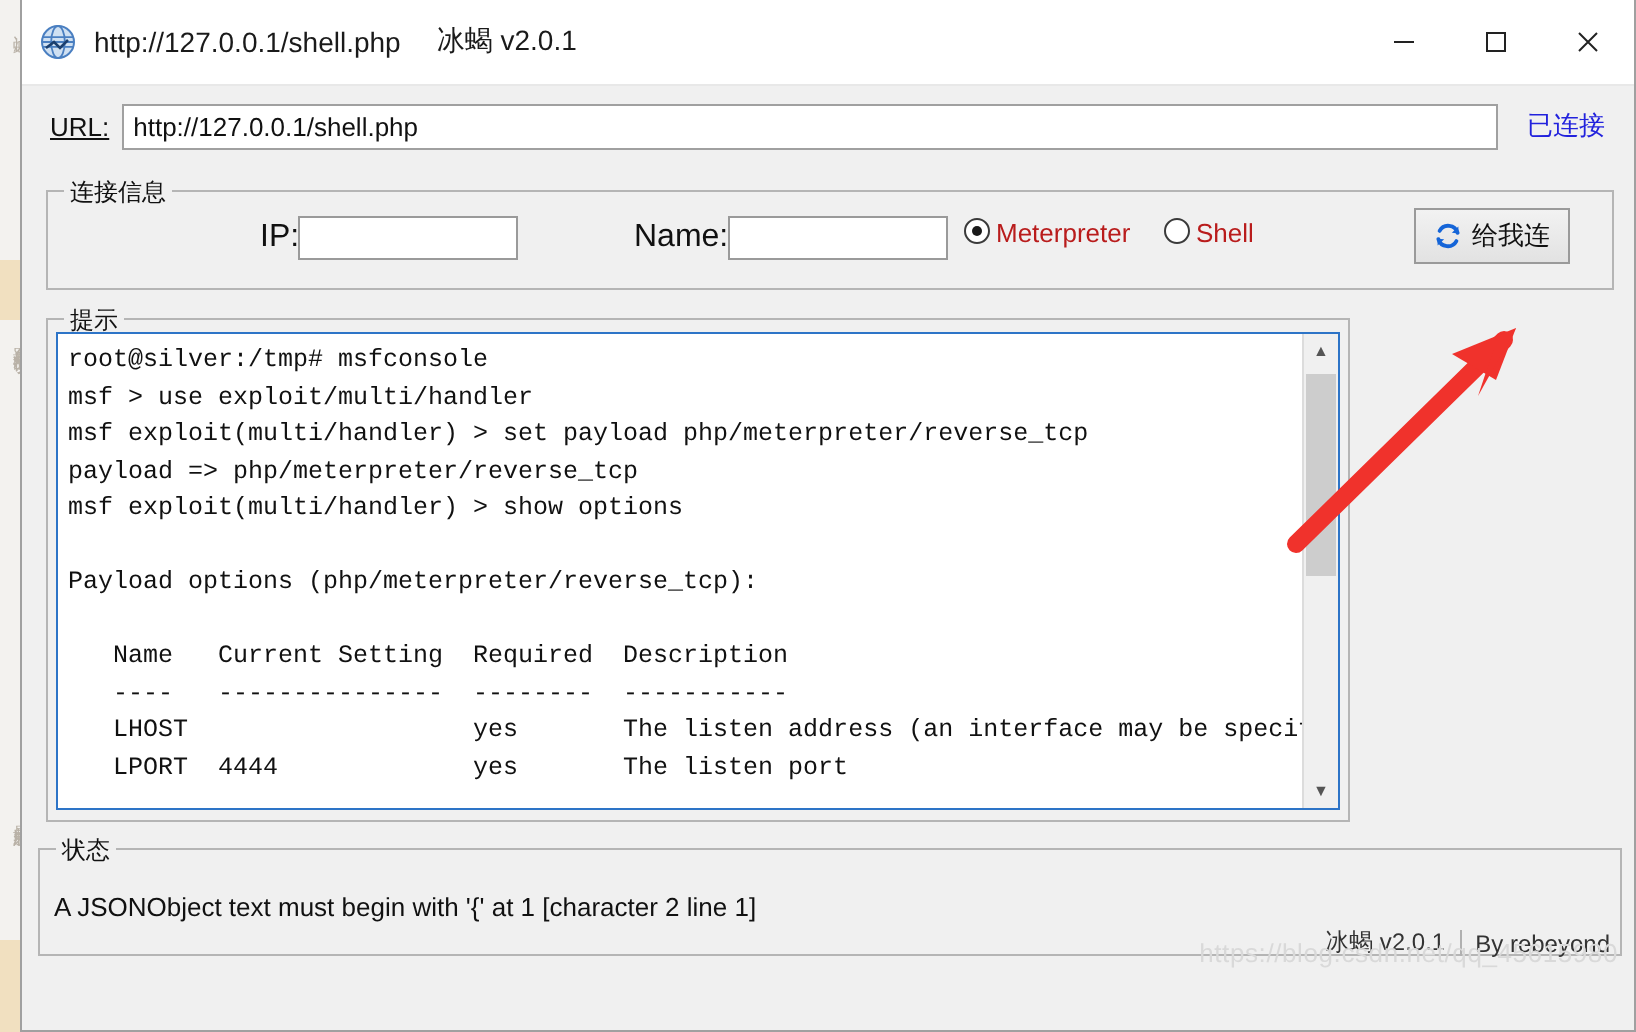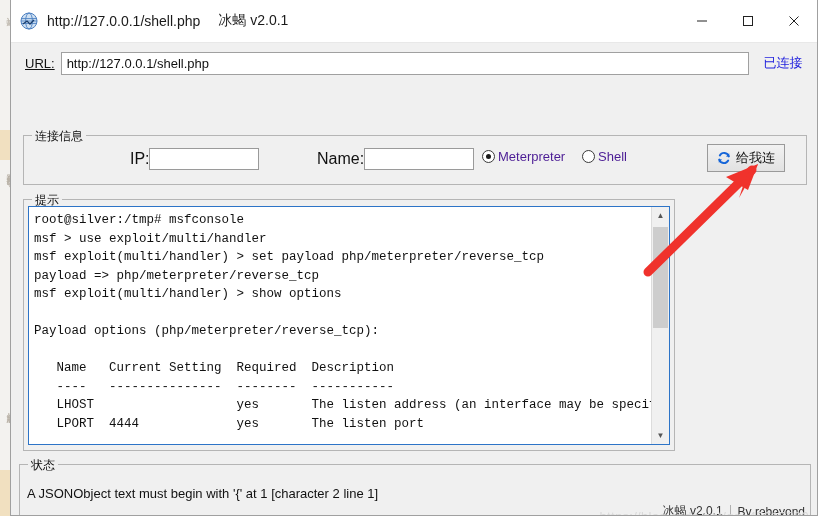--- a/index.html
+++ b/index.html
@@ -187,21 +187,20 @@
     z-index: 3;
   }
 
   
   .content {
     position: relative;
     background: #f0f0f0;
     height: 341px;
     padding: 0;
     box-sizing: border-box;
-    margin-top: 40px;
   }
 
   .groupbox {
     position: absolute;
     border: 1px solid #b5b5b5;
     box-sizing: border-box;
   }
   .group-title {
     position: absolute;
     top: -8px;
@@ -236,23 +235,23 @@
     border: 1px solid #9a9a9a;
     box-sizing: border-box;
     font-size: 13px;
     color: #111;
     padding-left: 4px;
     line-height: 20px;
   }
   .radio-wrap {
     position: absolute;
     display: flex;
-    align-items: center;
-    font-size: 13px;
-    color: #4c1d95;
+    align-items: flex-start;
+    font-size: 13px;
+    color: #b91c1c;
     cursor: default;
   }
   .radio-dot {
     width: 13px; height: 13px;
     border: 1px solid #3a3a3a;
     border-radius: 50%;
     box-sizing: border-box;
     margin-right: 3px;
     background: #fff;
     position: relative;

